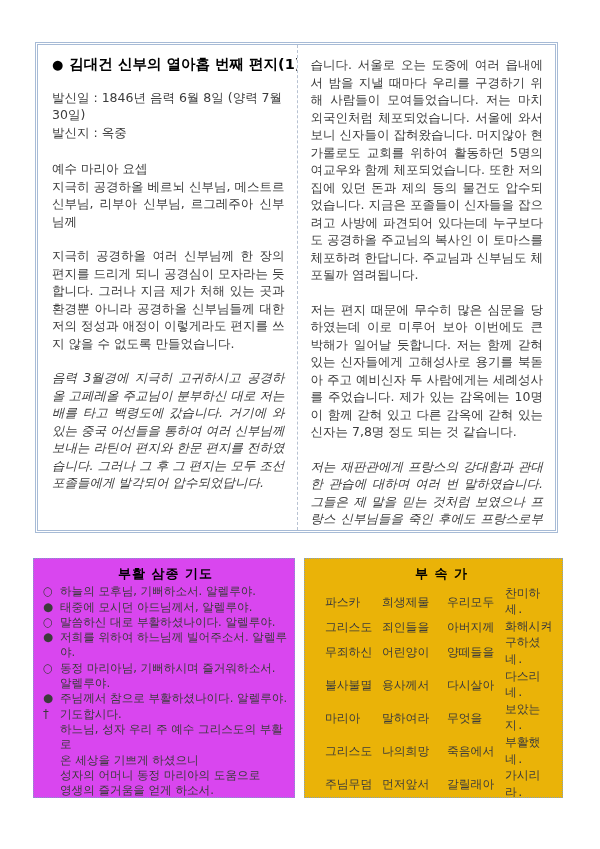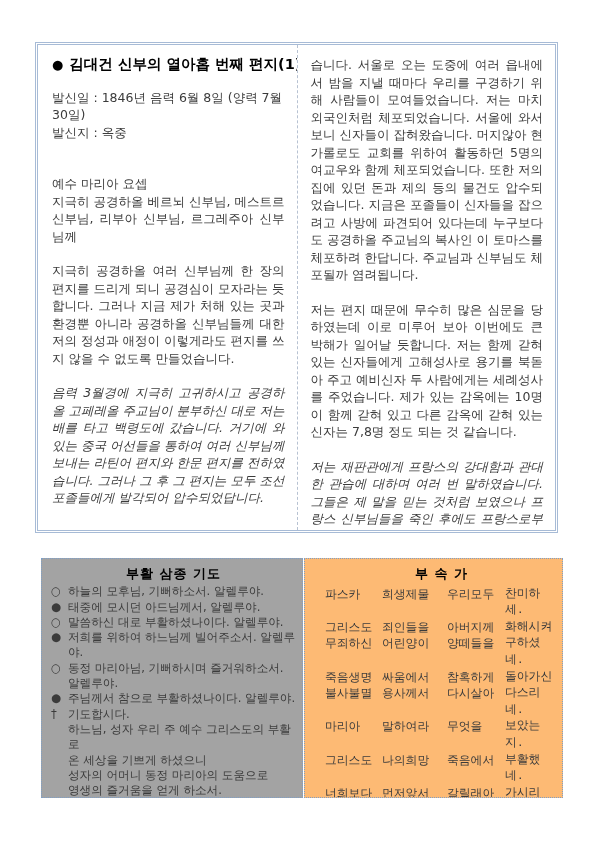--- a/index.html
+++ b/index.html
@@ -28,52 +28,52 @@
     line-height:17.5px;
     text-align:justify;
     overflow:hidden;
   }
   .lcol2{border-left:1px dashed #b7c2d2;padding-left:13px;}
   .ltitle{
     font-size:14.5px;font-weight:bold;color:#000;
     margin-bottom:15px;text-align:left;white-space:nowrap;
   }
   .ltitle .bullet{font-size:13px;margin-right:6px;}
-  .meta-block{margin-bottom:34px;text-align:left;}
+  .meta-block{margin-bottom:19px;text-align:left;}
   .para{margin-bottom:17px;white-space:pre-line;}
   .para:last-child{margin-bottom:0;font-style:italic;}
   
   .prayer-box{
-    position:absolute;left:41px;top:558px;
+    position:absolute;left:33px;top:558px;
     width:262px;height:240px;
     border:1px dotted #7e9fc7;
     box-sizing:border-box;
     padding:7px 6px 4px 9px;
     font-size:11.6px;line-height:15.3px;
     overflow:hidden;
-    background:#a3a3a3;
+    background:#d946ef;
   }
   .hymn-box{
     position:absolute;left:304px;top:558px;
     width:259px;height:240px;
     border:1px dotted #7e9fc7;
     box-sizing:border-box;
     padding:7px 4px 4px 20px;
     font-size:11.8px;line-height:16.6px;
     overflow:hidden;
-    background:#fdba74;
+    background:#eab308;
   }
   .box-title{
     text-align:center;font-weight:bold;color:#000;
     font-size:13px;margin-bottom:3px;letter-spacing:1px;
   }
   .pline{display:flex;}
   .pmark{flex:none;width:17px;}
   .ptext{white-space:pre-line;flex:1;}
-  .hrow{display:flex;}
+  .hrow{display:flex;align-items:center;}
   .hc1{flex:none;width:57px;}
   .hc2{flex:none;width:65px;}
   .hc3{flex:none;width:58px;}
   .hc4{flex:1;font-family:Liberation Mono, monospace;}
 </style>
 </head>
 <body>
 
 <div class="letter-box">
   <div class="lcol">
@@ -151,45 +151,39 @@
     <span class="hc3">아버지께</span>
     <span class="hc4">화해시켜</span>
   </div>
   <div class="hrow">
     <span class="hc1">무죄하신</span>
     <span class="hc2">어린양이</span>
     <span class="hc3">양떼들을</span>
     <span class="hc4">구하셨네.</span>
   </div>
   <div class="hrow">
-    <span class="hc1">죽음생명</span>
-    <span class="hc2">싸움에서</span>
-    <span class="hc3">참혹하게</span>
-    <span class="hc4">돌아가신</span>
-  </div>
-  <div class="hrow">
     <span class="hc1">불사불멸</span>
     <span class="hc2">용사께서</span>
     <span class="hc3">다시살아</span>
     <span class="hc4">다스리네.</span>
   </div>
   <div class="hrow">
     <span class="hc1">마리아</span>
     <span class="hc2">말하여라</span>
     <span class="hc3">무엇을</span>
     <span class="hc4">보았는지.</span>
   </div>
   <div class="hrow">
     <span class="hc1">그리스도</span>
     <span class="hc2">나의희망</span>
     <span class="hc3">죽음에서</span>
     <span class="hc4">부활했네.</span>
   </div>
   <div class="hrow">
-    <span class="hc1">너희보다</span>
+    <span class="hc1">주님무덤</span>
     <span class="hc2">먼저앞서</span>
     <span class="hc3">갈릴래아</span>
     <span class="hc4">가시리라.</span>
   </div>
   <div class="hrow">
     <span class="hc1">그리스도</span>
     <span class="hc2">부활하심</span>
     <span class="hc3">저희굳게</span>
     <span class="hc4">믿사오니</span>
   </div>

